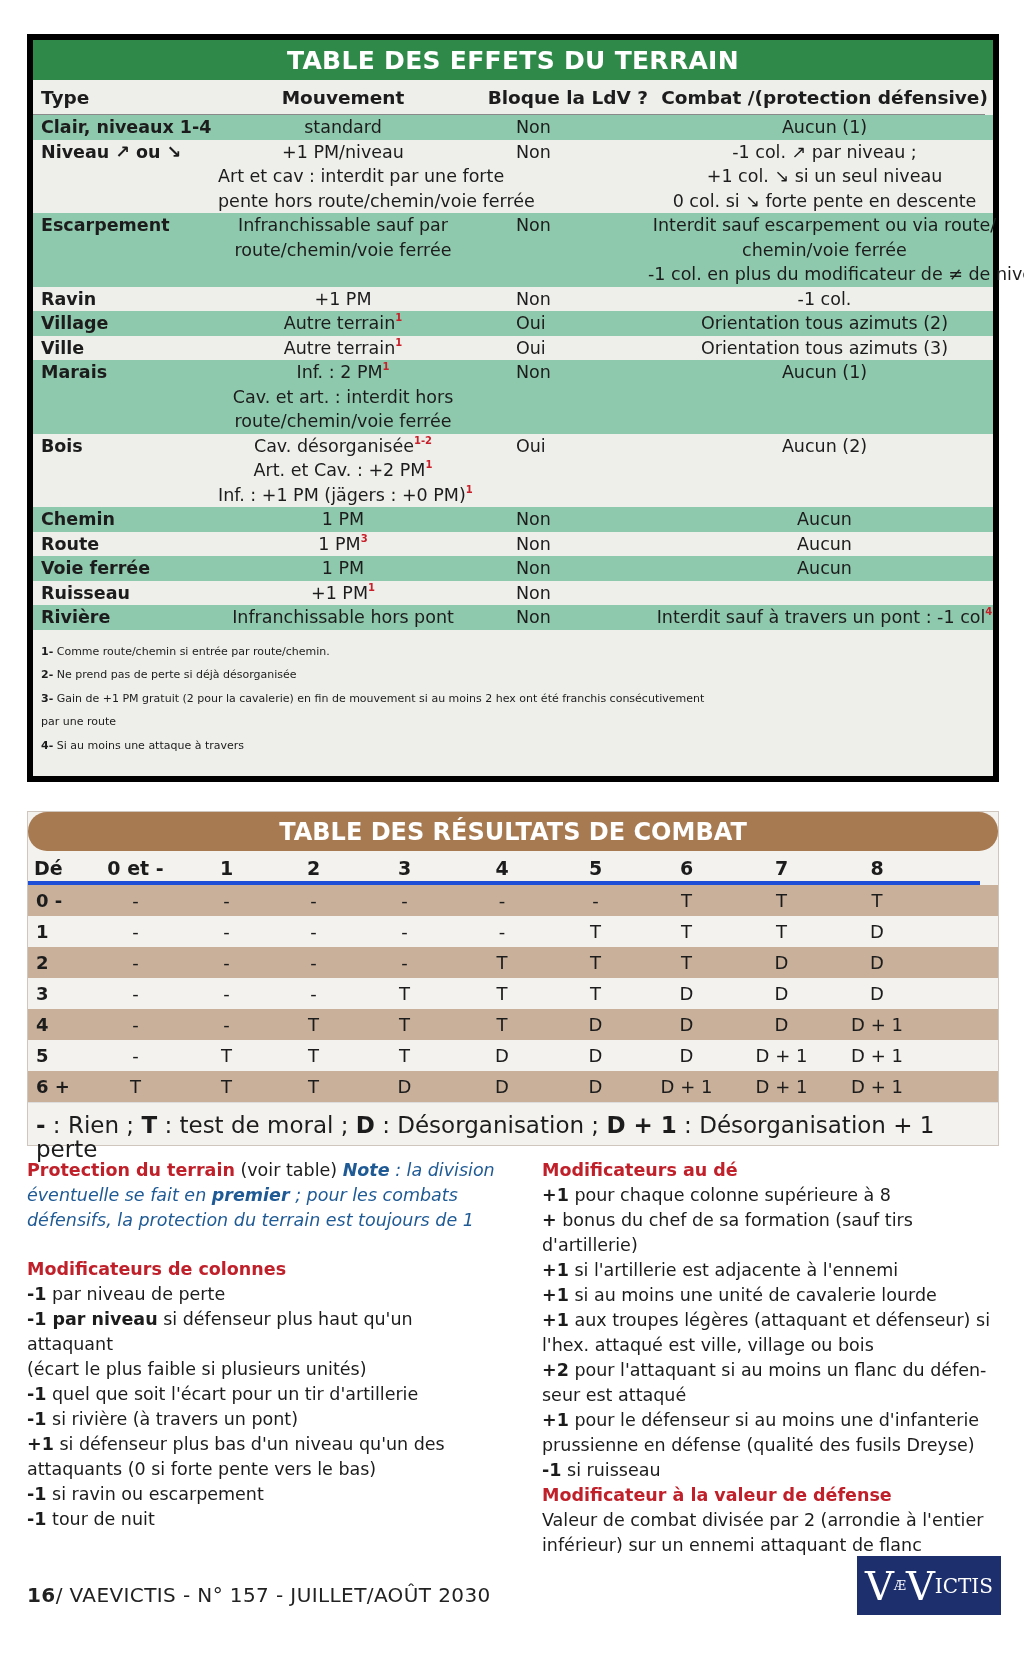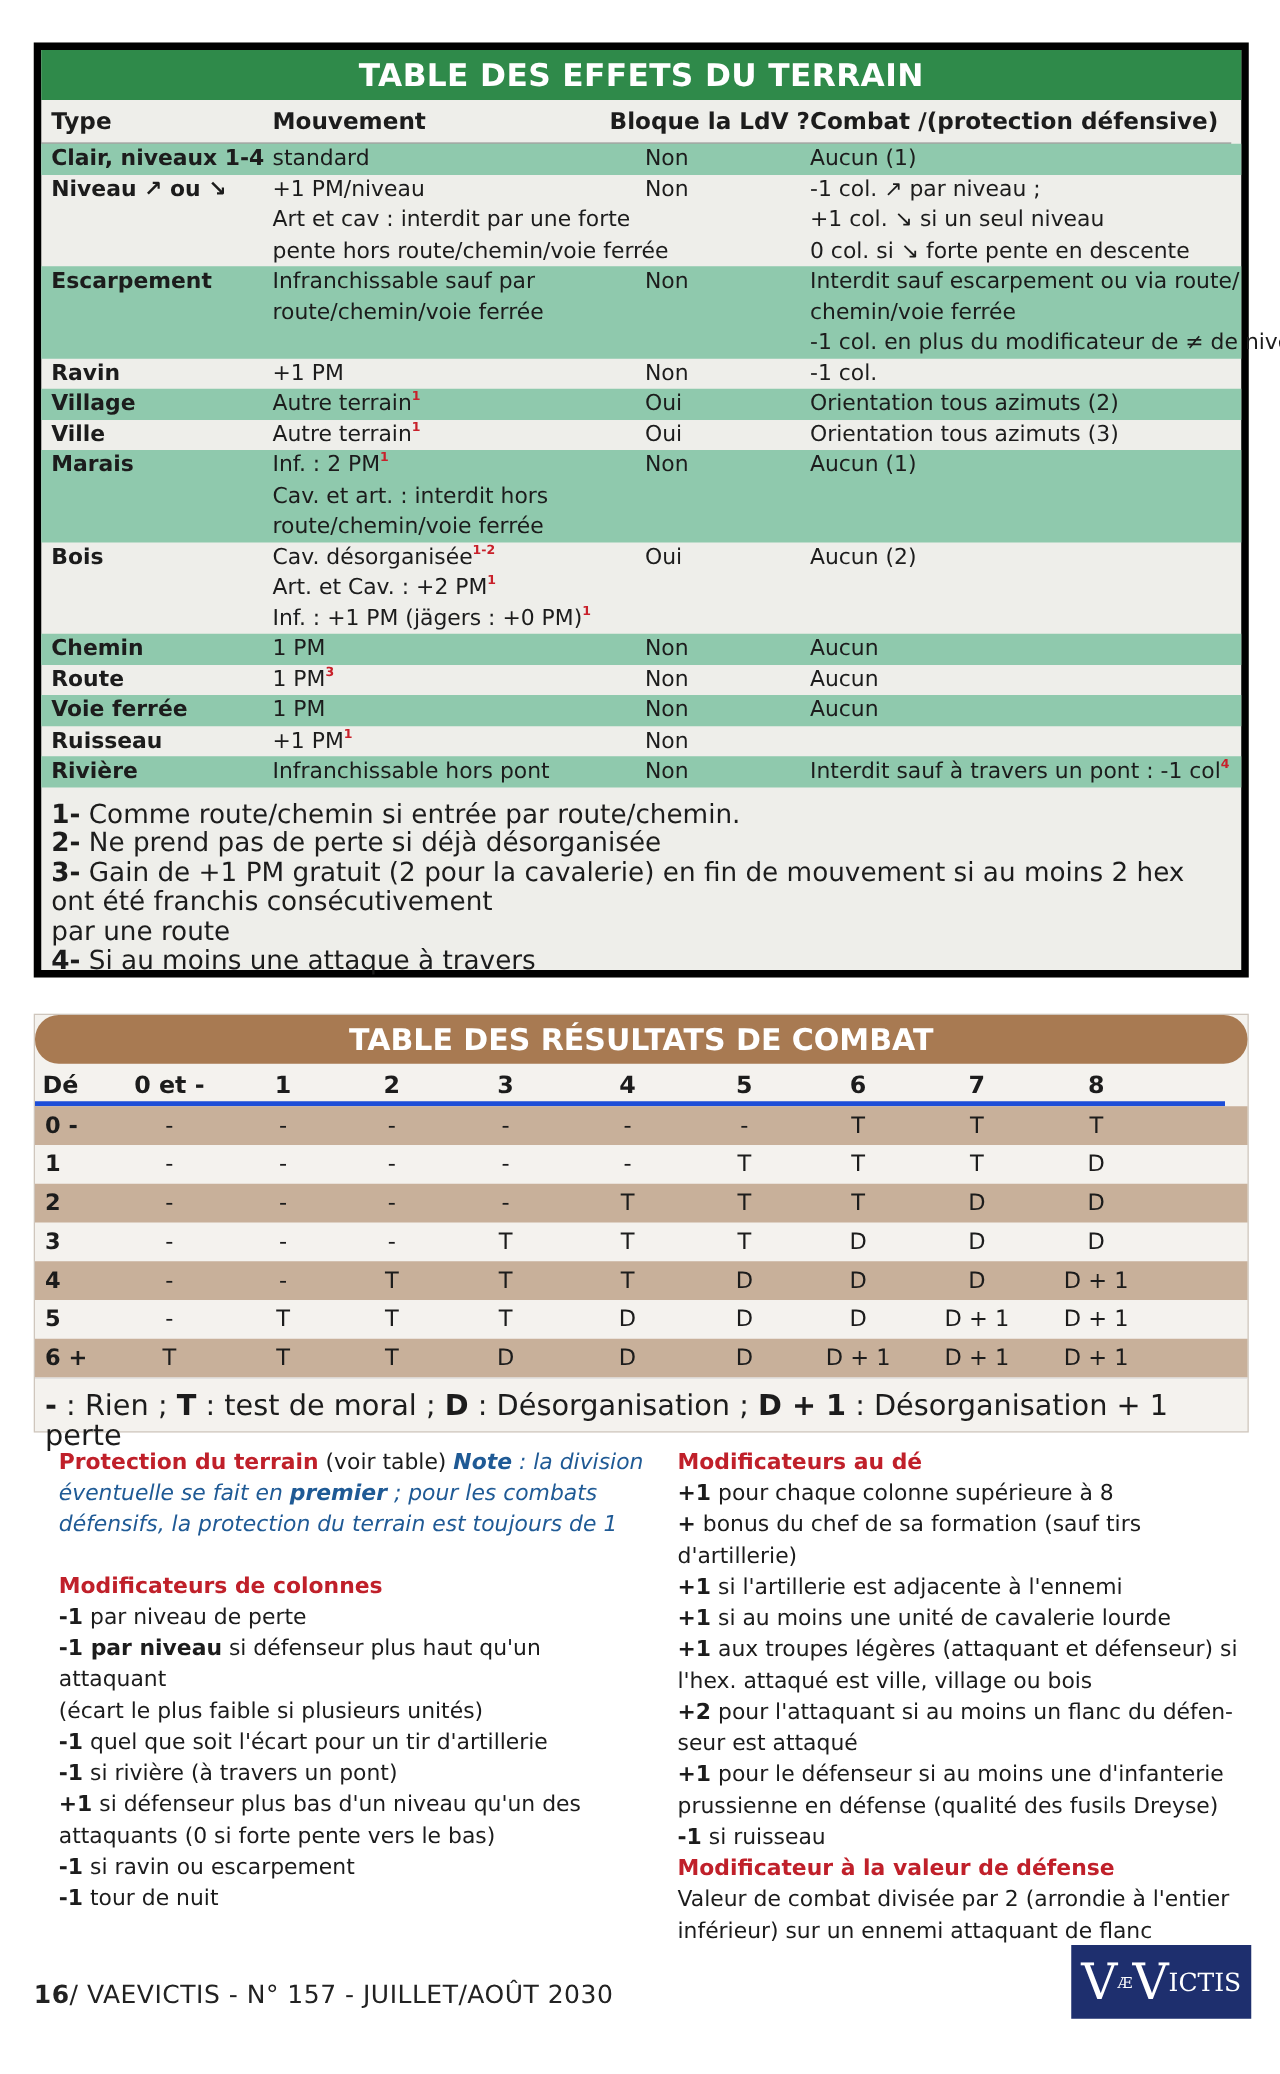--- a/index.html
+++ b/index.html
@@ -14,27 +14,27 @@
   .terrain-title {
     height: 40px; background: #2f8a4a; color: #fff;
     font-family: "DejaVu Sans", sans-serif; font-weight: bold; font-size: 25px;
     text-align: center; line-height: 42px; letter-spacing: 0.3px;
   }
   .t-grid { width: 100%; }
   .t-row { display: grid; grid-template-columns: 185px 250px 180px 357px; font-size: 17.5px; line-height: 24.5px; }
   .t-row.head { font-weight: bold; font-size: 18.5px; line-height: 24px; padding-top: 6px; padding-bottom: 4px; border-bottom: 1px solid #8a8a8a; margin: 0 8px 0 0; }
   .t-row.alt { background: #8fc9ad; }
   .t-row .c-type { padding-left: 8px; font-weight: bold; white-space: nowrap; }
-  .t-row .c-mov, .t-row .c-combat { }
+  .t-row .c-mov, .t-row .c-combat { text-align: center; }
   .t-row .c-los { padding-left: 48px; }
   .t-row.head .c-los { padding-left: 0; text-align: right; }
   .t-row .c-combat { padding-right: 4px; }
   .line { display: block; white-space: nowrap; }
   sup.fn { color: #c8202a; font-size: 10px; vertical-align: top; line-height: 14px; font-weight: bold; }
-  .notes { padding: 10px 24px 0 8px; font-size: 21px; line-height: 23.5px; }
+  .notes { padding: 10px 24px 0 8px; font-size: 11px; line-height: 23.5px; }
   .notes b { font-weight: bold; }
 
   
   .combat-box {
     position: absolute; left: 27px; top: 811px; width: 972px; height: 335px;
     background: #f4f2ee; border: 1px solid #cfc6bd;
   }
   .combat-title {
     height: 39px; background: #a87a52; color: #fff;
     font-weight: bold; font-size: 24px; text-align: center; line-height: 41px; border-radius: 19px;
@@ -42,21 +42,21 @@
   .c-row { display: grid; grid-template-columns: 60px 95px 87px 87px 95px 100px 87px 95px 95px 96px; height: 31px; line-height: 31px; font-size: 18px; }
   .c-row.head { font-weight: bold; font-size: 19px; border-bottom: 4px solid #1d4ed8; margin-right: 18px; height: 34px; line-height: 34px; }
   .c-row.alt { background: #c8b09a; }
   .c-row > span { text-align: center; }
   .c-row > span.die { text-align: left; padding-left: 8px; font-weight: bold; }
   .c-row.head > span.c0 { text-align: left; padding-left: 6px; }
   .legend { padding: 10px 8px; font-size: 23px; line-height: 24px; border-top: 1px solid #ddd; }
   .legend b { font-weight: bold; }
 
   
-  .rules-left { position: absolute; left: 27px; top: 1158px; width: 475px; font-size: 17.5px; line-height: 25px; margin-left: 20px; }
+  .rules-left { position: absolute; left: 27px; top: 1158px; width: 475px; font-size: 17.5px; line-height: 25px; }
   .rules-right { position: absolute; left: 542px; top: 1158px; width: 470px; font-size: 17.5px; line-height: 25px; }
   .red-h { color: #c0202a; font-weight: bold; display: block; }
   .blue-note { color: #1f5a95; font-style: italic; }
   .blue-note b { font-weight: bold; }
   .rule-line { display: block; }
   .rule-line b { font-weight: bold; }
   .gap { height: 24px; }
 
   
   .footer { position: absolute; left: 27px; top: 1583px; font-size: 20px; letter-spacing: 0.4px; color: #222; }

